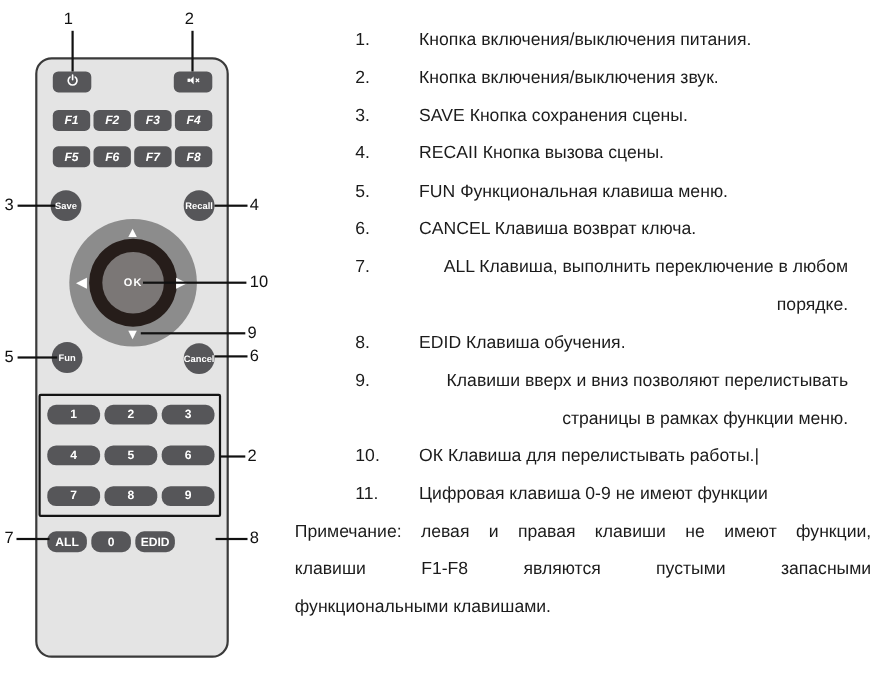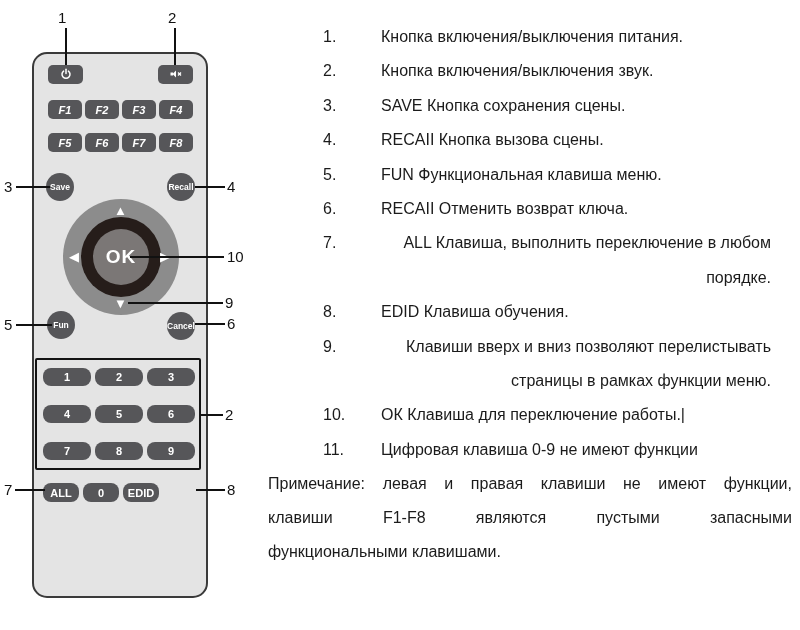--- a/index.html
+++ b/index.html
@@ -21,21 +21,21 @@
   .fkey{height:19px;border-radius:5px;font-size:11px;font-style:italic;}
   .circle-btn{position:absolute;width:28px;height:28px;border-radius:50%;font-size:8.5px;}
   .save-btn{left:12px;top:119px;}
   .recall-btn{left:133px;top:119px;}
   .fun-btn{left:13px;top:257px;}
   .cancel-btn{left:133px;top:258px;}
   .dpad{position:absolute;left:29px;top:145px;width:116px;height:116px;border-radius:50%;background:#8c8c8c;}
   .dpad-ring{position:absolute;left:18px;top:18px;width:80px;height:80px;border-radius:50%;background:#261d1a;}
   .dpad-inner{position:absolute;left:30px;top:30px;width:56px;height:56px;border-radius:50%;background:#7b7776;}
   .ok-label{position:absolute;left:0;top:0;width:116px;height:116px;display:flex;align-items:center;
-    justify-content:center;color:#fff;font-weight:bold;font-size:19px;letter-spacing:1px;}
+    justify-content:center;color:#fff;font-weight:bold;font-size:10px;letter-spacing:1px;}
   .dpad-arrow{position:absolute;color:#fff;font-size:13px;line-height:13px;}
   .arrow-up{left:51px;top:5px;}
   .arrow-down{left:51px;top:98px;}
   .arrow-left{left:6px;top:51px;}
   .arrow-right{left:97px;top:51px;}
   .numpad-box{position:absolute;left:1px;top:304px;width:166px;height:112px;border:2px solid #131313;
     border-radius:2px;box-sizing:border-box;}
   .digit-grid{display:grid;grid-template-columns:repeat(3,48px);gap:19px 4px;padding:8px 0 0 6px;}
   .digit{height:18px;border-radius:8px;font-size:11px;}
   .bottom-row{position:absolute;left:9px;top:429px;display:flex;gap:4px;}
@@ -210,41 +210,41 @@
           <span class="desc-text">RECAII Кнопка вызова сцены.</span>
         </div>
 
         <div class="desc-item">
           <span class="desc-num">5.</span>
           <span class="desc-text">FUN Функциональная клавиша меню.</span>
         </div>
 
         <div class="desc-item">
           <span class="desc-num">6.</span>
-          <span class="desc-text">RECAII Отменить возврат ключа.</span>
+          <span class="desc-text">CANCEL Клавиша возврат ключа.</span>
         </div>
 
         <div class="desc-item">
           <span class="desc-num">7.</span>
           <span class="desc-text">ALL Клавиша, выполнить переключение в любом порядке.</span>
         </div>
 
         <div class="desc-item">
           <span class="desc-num">8.</span>
           <span class="desc-text">EDID Клавиша обучения.</span>
         </div>
 
         <div class="desc-item">
           <span class="desc-num">9.</span>
           <span class="desc-text">Клавиши вверх и вниз позволяют перелистывать страницы в рамках функции меню.</span>
         </div>
 
         <div class="desc-item">
           <span class="desc-num">10.</span>
-          <span class="desc-text">ОК Клавиша для переключение работы.|</span>
+          <span class="desc-text">ОК Клавиша для перелистывать работы.|</span>
         </div>
 
         <div class="desc-item">
           <span class="desc-num">11.</span>
           <span class="desc-text">Цифровая клавиша 0-9 не имеют функции</span>
         </div>
       </div>
     <div class="note">
 
         <div class="note-line">Примечание: левая и правая клавиши не имеют функции,</div>

